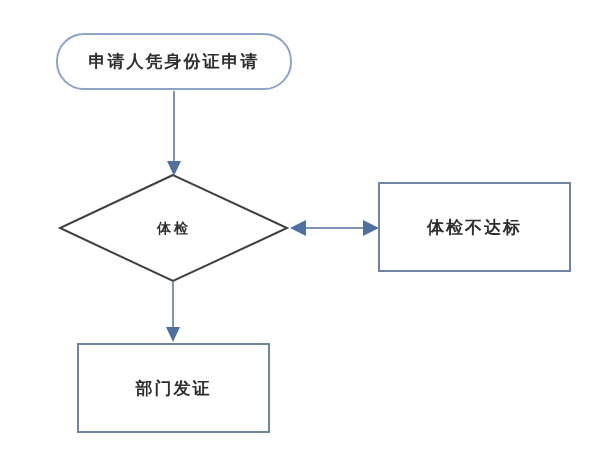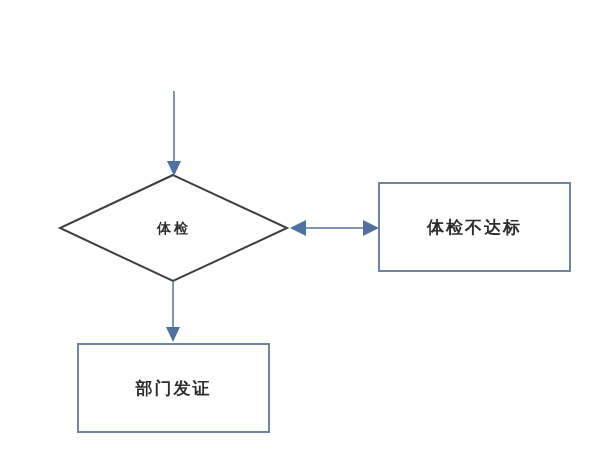--- a/index.html
+++ b/index.html
@@ -76,20 +76,23 @@
       <polygon class="ahead" points="290,228 306,220 306,236"></polygon>
       <polygon class="ahead" points="379,228 363,220 363,236"></polygon>
     </g>
 
     <g>
       <line class="aline" x1="173" y1="282" x2="173" y2="328"></line>
       <polygon class="ahead" points="173,342 166,327 180,327"></polygon>
     </g>
   </svg>
 
+  <div class="node stadium">
+    <span>申请人凭身份证申请</span>
+  </div>
 
   <div class="decision-label">体检</div>
 
   <div class="node rect rect-issue">
     <span>部门发证</span>
   </div>
 
   <div class="node rect rect-fail">
     <span>体检不达标</span>
   </div>

